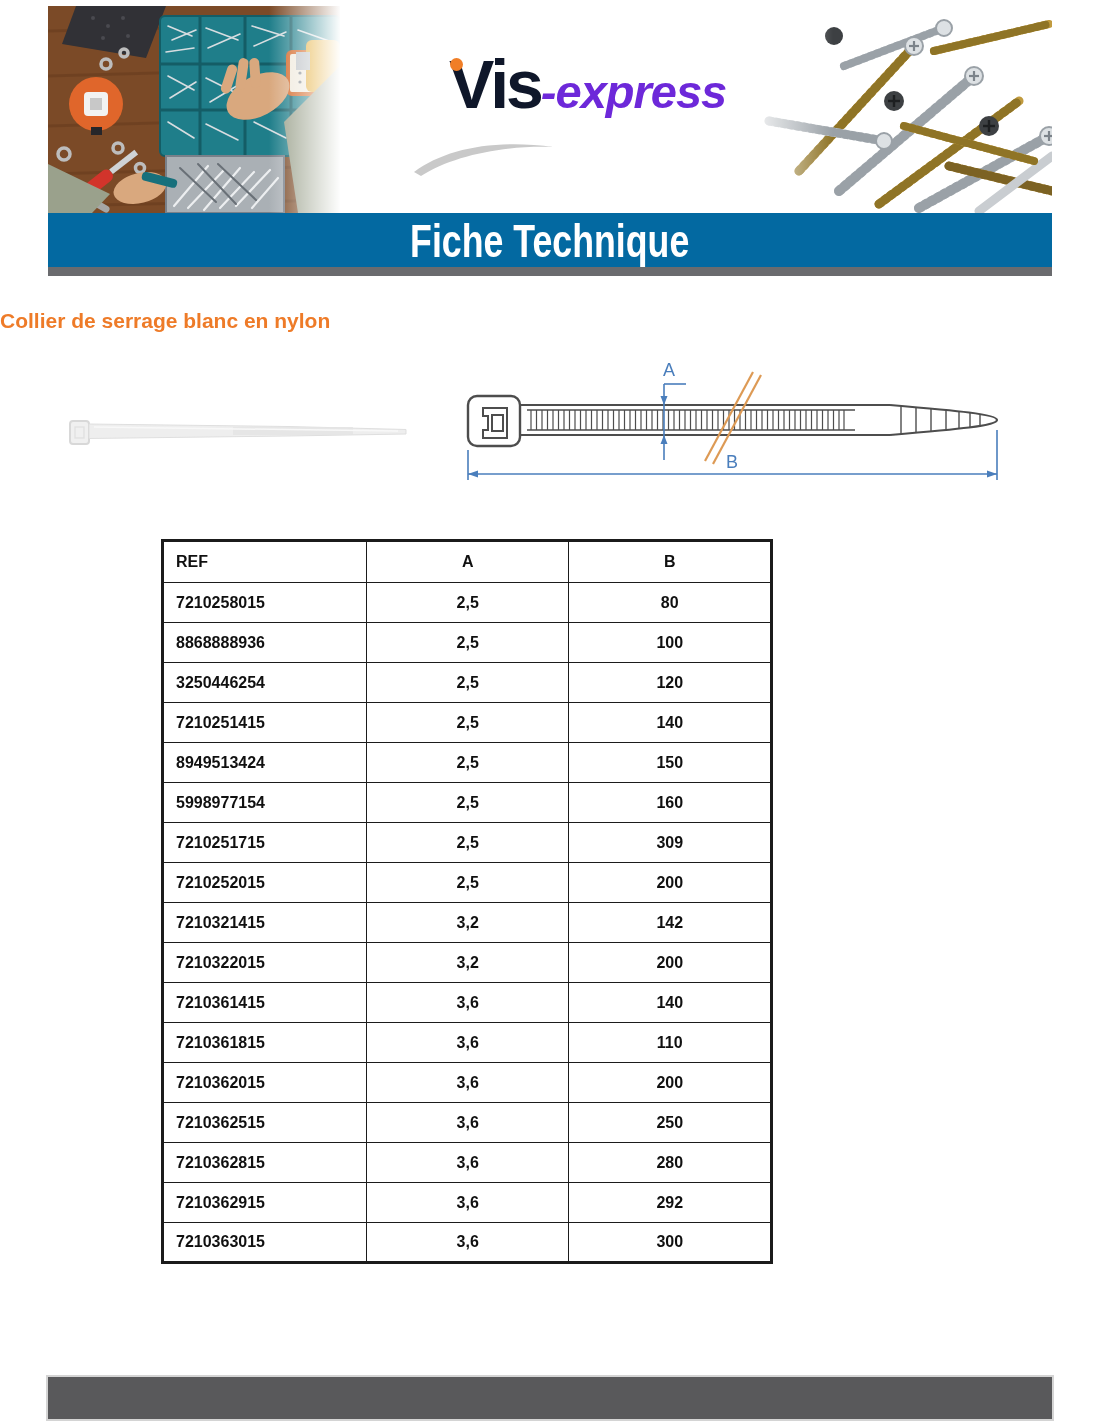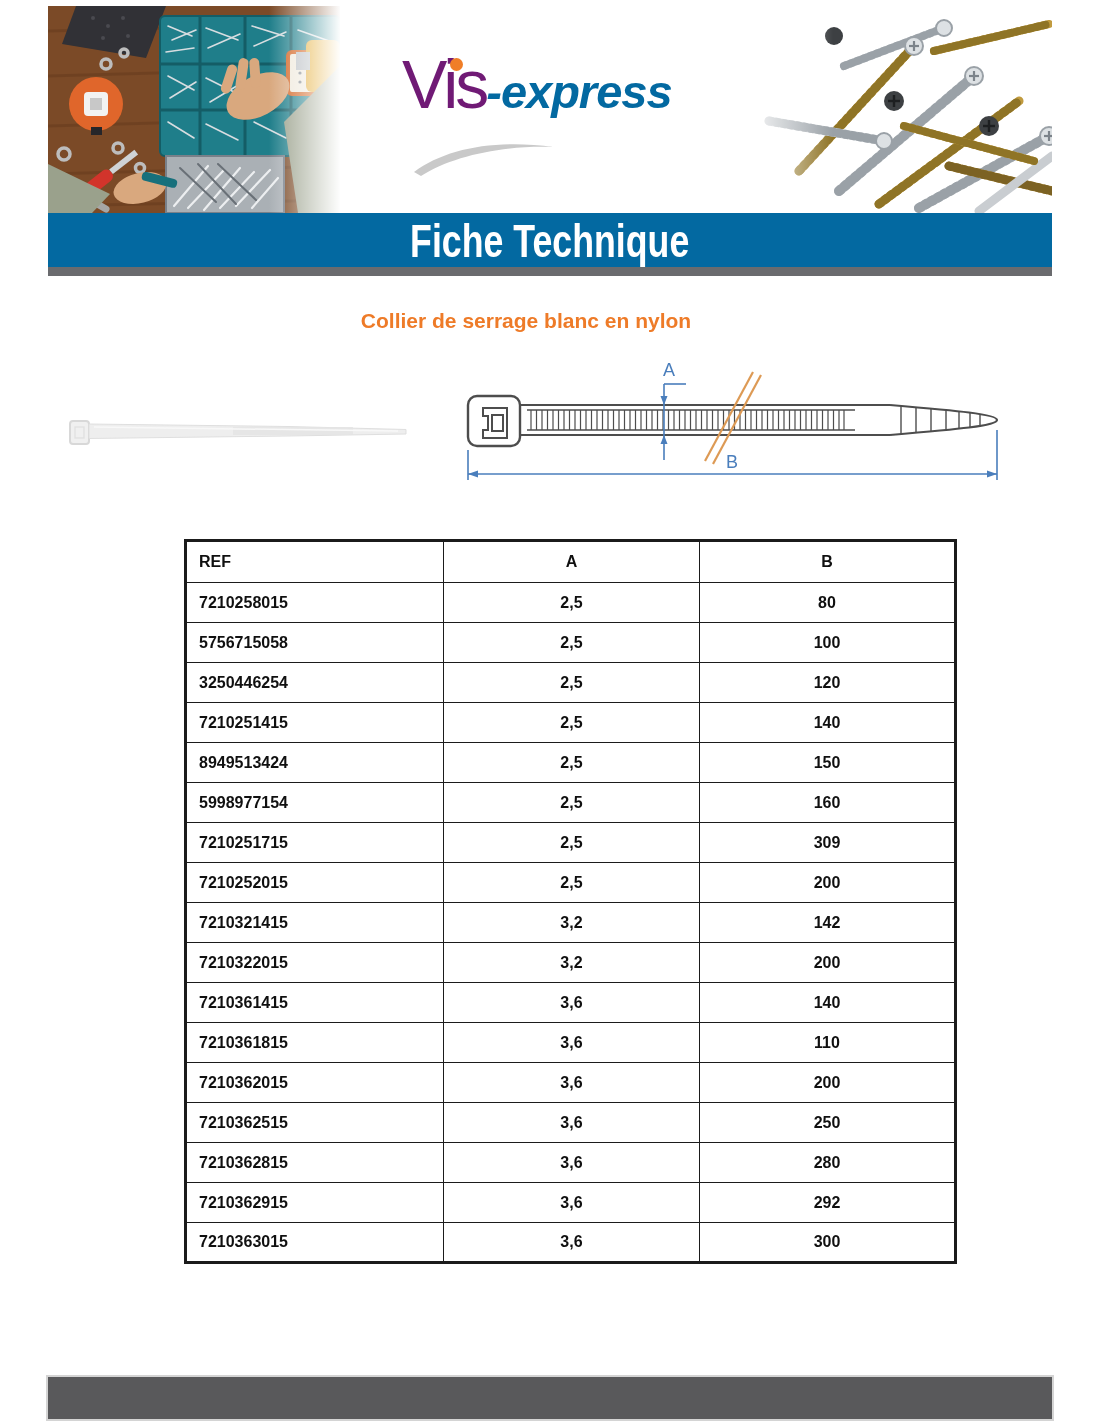--- a/index.html
+++ b/index.html
@@ -13,42 +13,42 @@
   .photo-left { position:absolute; left:48px; top:6px; width:292px; height:207px; }
   .photo-right { position:absolute; left:744px; top:6px; width:308px; height:207px; }
   .photo-left svg, .photo-right svg { display:block; width:100%; height:100%; }
   .fade-right { position:absolute; top:0; right:-1px; width:72px; height:100%;
     background:linear-gradient(to right, rgba(255,255,255,0), #ffffff); }
   .fade-left { position:absolute; top:0; left:-1px; width:90px; height:100%;
     background:linear-gradient(to left, rgba(255,255,255,0), #ffffff); }
   
   .logo { position:absolute; left:402px; top:50px; width:300px; height:130px; }
   .logo-line { position:relative; white-space:nowrap; line-height:1; }
-  .logo-vis { font-size:68px; font-weight:normal; color:#701a75; letter-spacing:-3px; }
-  .logo-express { font-size:47px; font-weight:bold; font-style:italic; color:#0369a1; letter-spacing:-1px; }
+  .logo-vis { font-size:68px; font-weight:bold; color:#0f172a; letter-spacing:-3px;margin-left:47px; }
+  .logo-express { font-size:47px; font-weight:bold; font-style:italic; color:#6d28d9; letter-spacing:-1px; }
   .logo-idot { position:absolute; left:48px; top:8px; width:13px; height:13px;
     border-radius:50%; background:#f07e27; }
   .swoosh { position:absolute; left:6px; top:86px; }
   
   .banner { position:absolute; left:48px; top:213px; width:1004px; height:54px;
     background:#0369a1; display:flex; align-items:center; justify-content:center; }
   .banner-text { color:#ffffff; font-size:47px; font-weight:bold; letter-spacing:0;
     transform:scaleX(0.76); transform-origin:center; line-height:1; }
   .divider-bar { position:absolute; left:48px; top:267px; width:1004px; height:9px; background:#6a6b6e; }
   .footer-bar { position:absolute; left:48px; top:1377px; width:1004px; height:42px;
     background:#59595b; box-shadow:0 0 0 2px #d4d4d4; }
   
-  .subtitle { position:absolute; left:0; top:309px; width:1052px; text-align:center;
+  .subtitle { position:absolute; left:0; top:309px; width:1052px; text-align:left;
     font-size:21px; font-weight:bold; color:#ee7b28; }
   
   .tie-photo { position:absolute; left:58px; top:410px; width:362px; height:50px; }
   .diagram { position:absolute; left:455px; top:358px; width:550px; height:128px; }
   .tie-photo svg, .diagram svg { display:block; width:100%; height:100%; }
   
-  .spec-table { position:absolute; left:184px; top:539px; width:773px;
+  .spec-table { position:absolute; left:161px; top:539px; width:612px;
     border-collapse:collapse; border:3px solid #1b1b1b; table-layout:fixed; }
   .spec-table th, .spec-table td { border:1.6px solid #1b1b1b; font-size:16px;
     font-weight:bold; color:#101010; }
   .spec-table th { height:42px; }
   .spec-table td { height:40px; }
   .col-ref { text-align:left; padding-left:12px; width:33.5%; }
   .col-num { text-align:center; width:33.25%; }
 </style>
 </head>
 <body>
@@ -304,21 +304,21 @@
         <th class="col-num">B</th>
       </tr>
     </thead>
     <tbody>
         <tr>
           <td class="col-ref">7210258015</td>
           <td class="col-num">2,5</td>
           <td class="col-num">80</td>
         </tr>
         <tr>
-          <td class="col-ref">5756715058</td>
+          <td class="col-ref">8868888936</td>
           <td class="col-num">2,5</td>
           <td class="col-num">100</td>
         </tr>
         <tr>
           <td class="col-ref">3250446254</td>
           <td class="col-num">2,5</td>
           <td class="col-num">120</td>
         </tr>
         <tr>
           <td class="col-ref">7210251415</td>

